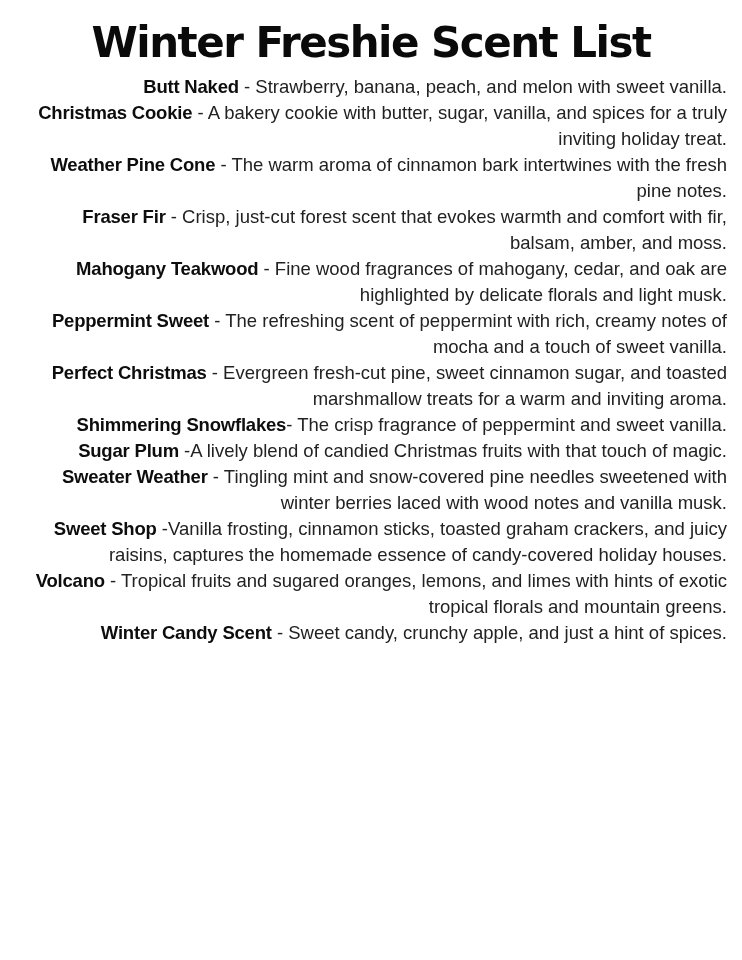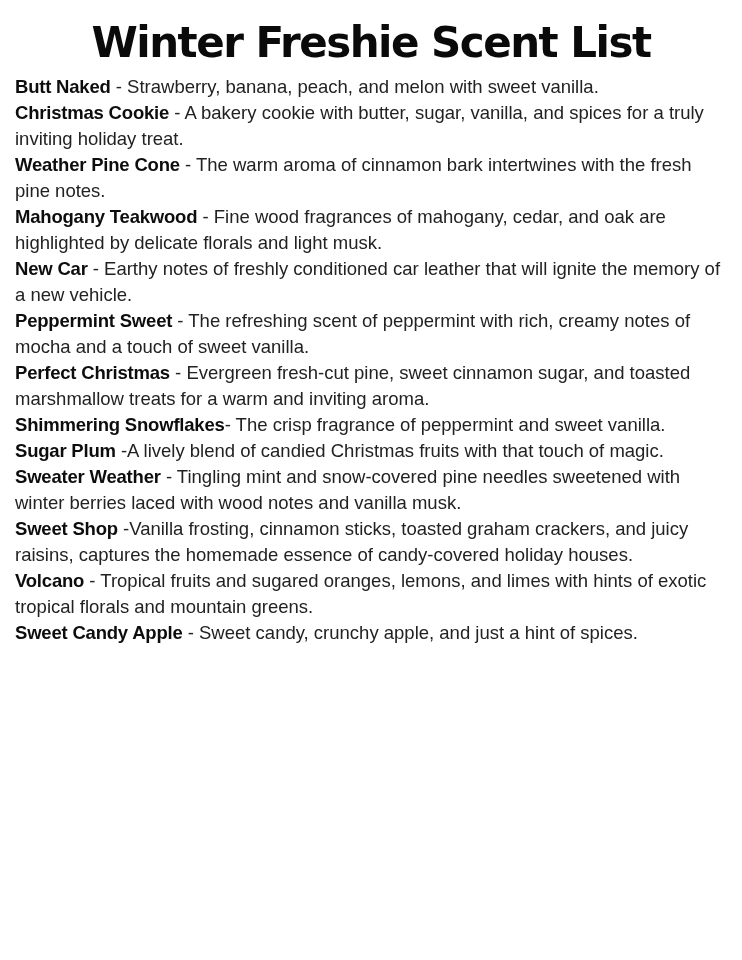--- a/index.html
+++ b/index.html
@@ -27,20 +27,21 @@
     letter-spacing: -1.5px;
     color: #0a0a0a;
     text-align: center;
     margin: 0;
     padding: 20px 0 8px 0;
     line-height: 1.1;
   }
   .scent-list {
     margin: 0;
     padding: 0;
+    text-align: right;
   }
   .scent-entry {
     margin: 0;
     padding: 0;
     font-size: 18.5px;
     line-height: 26px;
     color: #202020;
   }
   .scent-name {
     font-weight: 700;
@@ -55,24 +56,24 @@
 </head>
 <body>
 
 <div class="page">
   <h1 class="page-title">Winter Freshie Scent List</h1>
 
   <div class="scent-list">
     <p class="scent-entry"><span class="scent-name">Butt Naked</span><span class="scent-desc"> - Strawberry, banana, peach, and melon with sweet vanilla.</span></p>
     <p class="scent-entry"><span class="scent-name">Christmas Cookie</span><span class="scent-desc"> - A bakery cookie with butter, sugar, vanilla, and spices for a truly inviting holiday treat.</span></p>
     <p class="scent-entry"><span class="scent-name">Weather Pine Cone</span><span class="scent-desc"> - The warm aroma of cinnamon bark intertwines with the fresh pine notes.</span></p>
+    <p class="scent-entry"><span class="scent-name">Fraser Fir</span><span class="scent-desc"> - Crisp, just-cut forest scent that evokes warmth and comfort with fir, balsam, amber, and moss.</span></p>
     <p class="scent-entry"><span class="scent-name">Mahogany Teakwood</span><span class="scent-desc"> - Fine wood fragrances of mahogany, cedar, and oak are highlighted by delicate florals and light musk.</span></p>
-    <p class="scent-entry"><span class="scent-name">New Car</span><span class="scent-desc"> - Earthy notes of freshly conditioned car leather that will ignite the memory of a new vehicle.</span></p>
     <p class="scent-entry"><span class="scent-name">Peppermint Sweet</span><span class="scent-desc"> - The refreshing scent of peppermint with rich, creamy notes of mocha and a touch of sweet vanilla.</span></p>
     <p class="scent-entry"><span class="scent-name">Perfect Christmas</span><span class="scent-desc"> - Evergreen fresh-cut pine, sweet cinnamon sugar, and toasted marshmallow treats for a warm and inviting aroma.</span></p>
     <p class="scent-entry"><span class="scent-name">Shimmering Snowflakes</span><span class="scent-desc">- The crisp fragrance of peppermint and sweet vanilla.</span></p>
     <p class="scent-entry"><span class="scent-name">Sugar Plum</span><span class="scent-desc"> -A lively blend of candied Christmas fruits with that touch of magic.</span></p>
     <p class="scent-entry"><span class="scent-name">Sweater Weather</span><span class="scent-desc"> - Tingling mint and snow-covered pine needles sweetened with winter berries laced with wood notes and vanilla musk.</span></p>
     <p class="scent-entry"><span class="scent-name">Sweet Shop</span><span class="scent-desc"> -Vanilla frosting, cinnamon sticks, toasted graham crackers, and juicy raisins, captures the homemade essence of candy-covered holiday houses.</span></p>
     <p class="scent-entry"><span class="scent-name">Volcano</span><span class="scent-desc"> - Tropical fruits and sugared oranges, lemons, and limes with hints of exotic tropical florals and mountain greens.</span></p>
-    <p class="scent-entry"><span class="scent-name">Sweet Candy Apple</span><span class="scent-desc"> - Sweet candy, crunchy apple, and just a hint of spices.</span></p>
+    <p class="scent-entry"><span class="scent-name">Winter Candy Scent</span><span class="scent-desc"> - Sweet candy, crunchy apple, and just a hint of spices.</span></p>
   </div>
 </div>
 
 </body></html>

